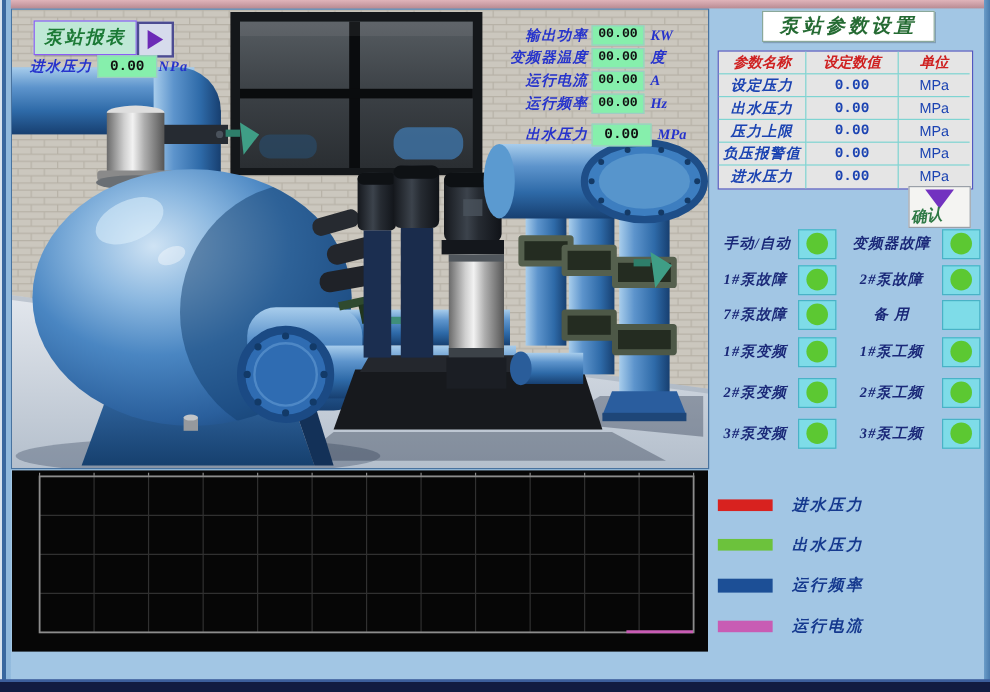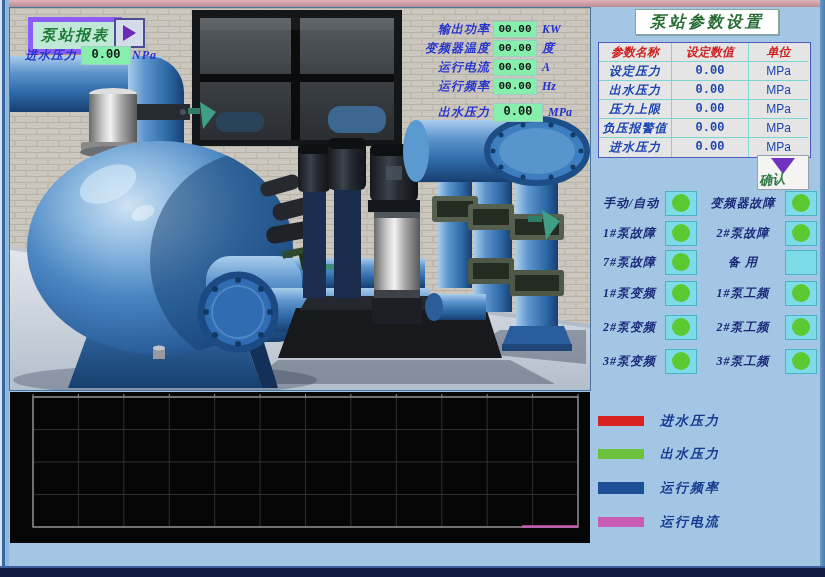--- a/index.html
+++ b/index.html
@@ -21,21 +21,21 @@
     background:linear-gradient(90deg,#6a9cc8,#4a7cae);z-index:30;}
   .frame-bottom{position:absolute;left:0;bottom:0;width:825px;height:11px;
     background:linear-gradient(#3c5e9c 0 2px,#121c42 2px 100%);z-index:30;}
 
   
   .scene{position:absolute;left:10px;top:8px;width:580px;height:382px;outline:1px solid #49739f;}
   .scene svg{display:block;}
 
   
   .report-btn{position:absolute;left:18px;top:9px;width:84px;height:27px;
-    background:#bfe8d6;border:5px solid #8b5cf6;box-shadow:1px 1px 0 rgba(0,0,0,.25);
+    background:#bfe8d6;border:1px solid #8b5cf6;box-shadow:1px 1px 0 rgba(0,0,0,.25);
     display:flex;align-items:center;justify-content:center;z-index:5;}
   .report-btn span{font-size:15px;letter-spacing:2px;color:#1c7a36;}
   .play-btn{position:absolute;left:104px;top:10px;width:27px;height:26px;
     background:#d6dbec;border:2px solid #4c4c92;display:flex;align-items:center;justify-content:center;z-index:5;}
   .tri-right{width:0;height:0;border-top:8px solid transparent;border-bottom:8px solid transparent;
     border-left:13px solid #6c2ab6;}
   .inlet-row{position:absolute;left:15px;top:38px;height:19px;display:flex;align-items:center;z-index:5;}
   .inlet-row .lbl{font-size:12px;color:#2633cc;letter-spacing:1px;}
   .valbox{background:#86efac;border:1px solid #9fccc4;text-align:center;}
   .inlet-row .valbox{width:48px;height:17px;line-height:17px;font-size:12px;margin-left:4px;}

